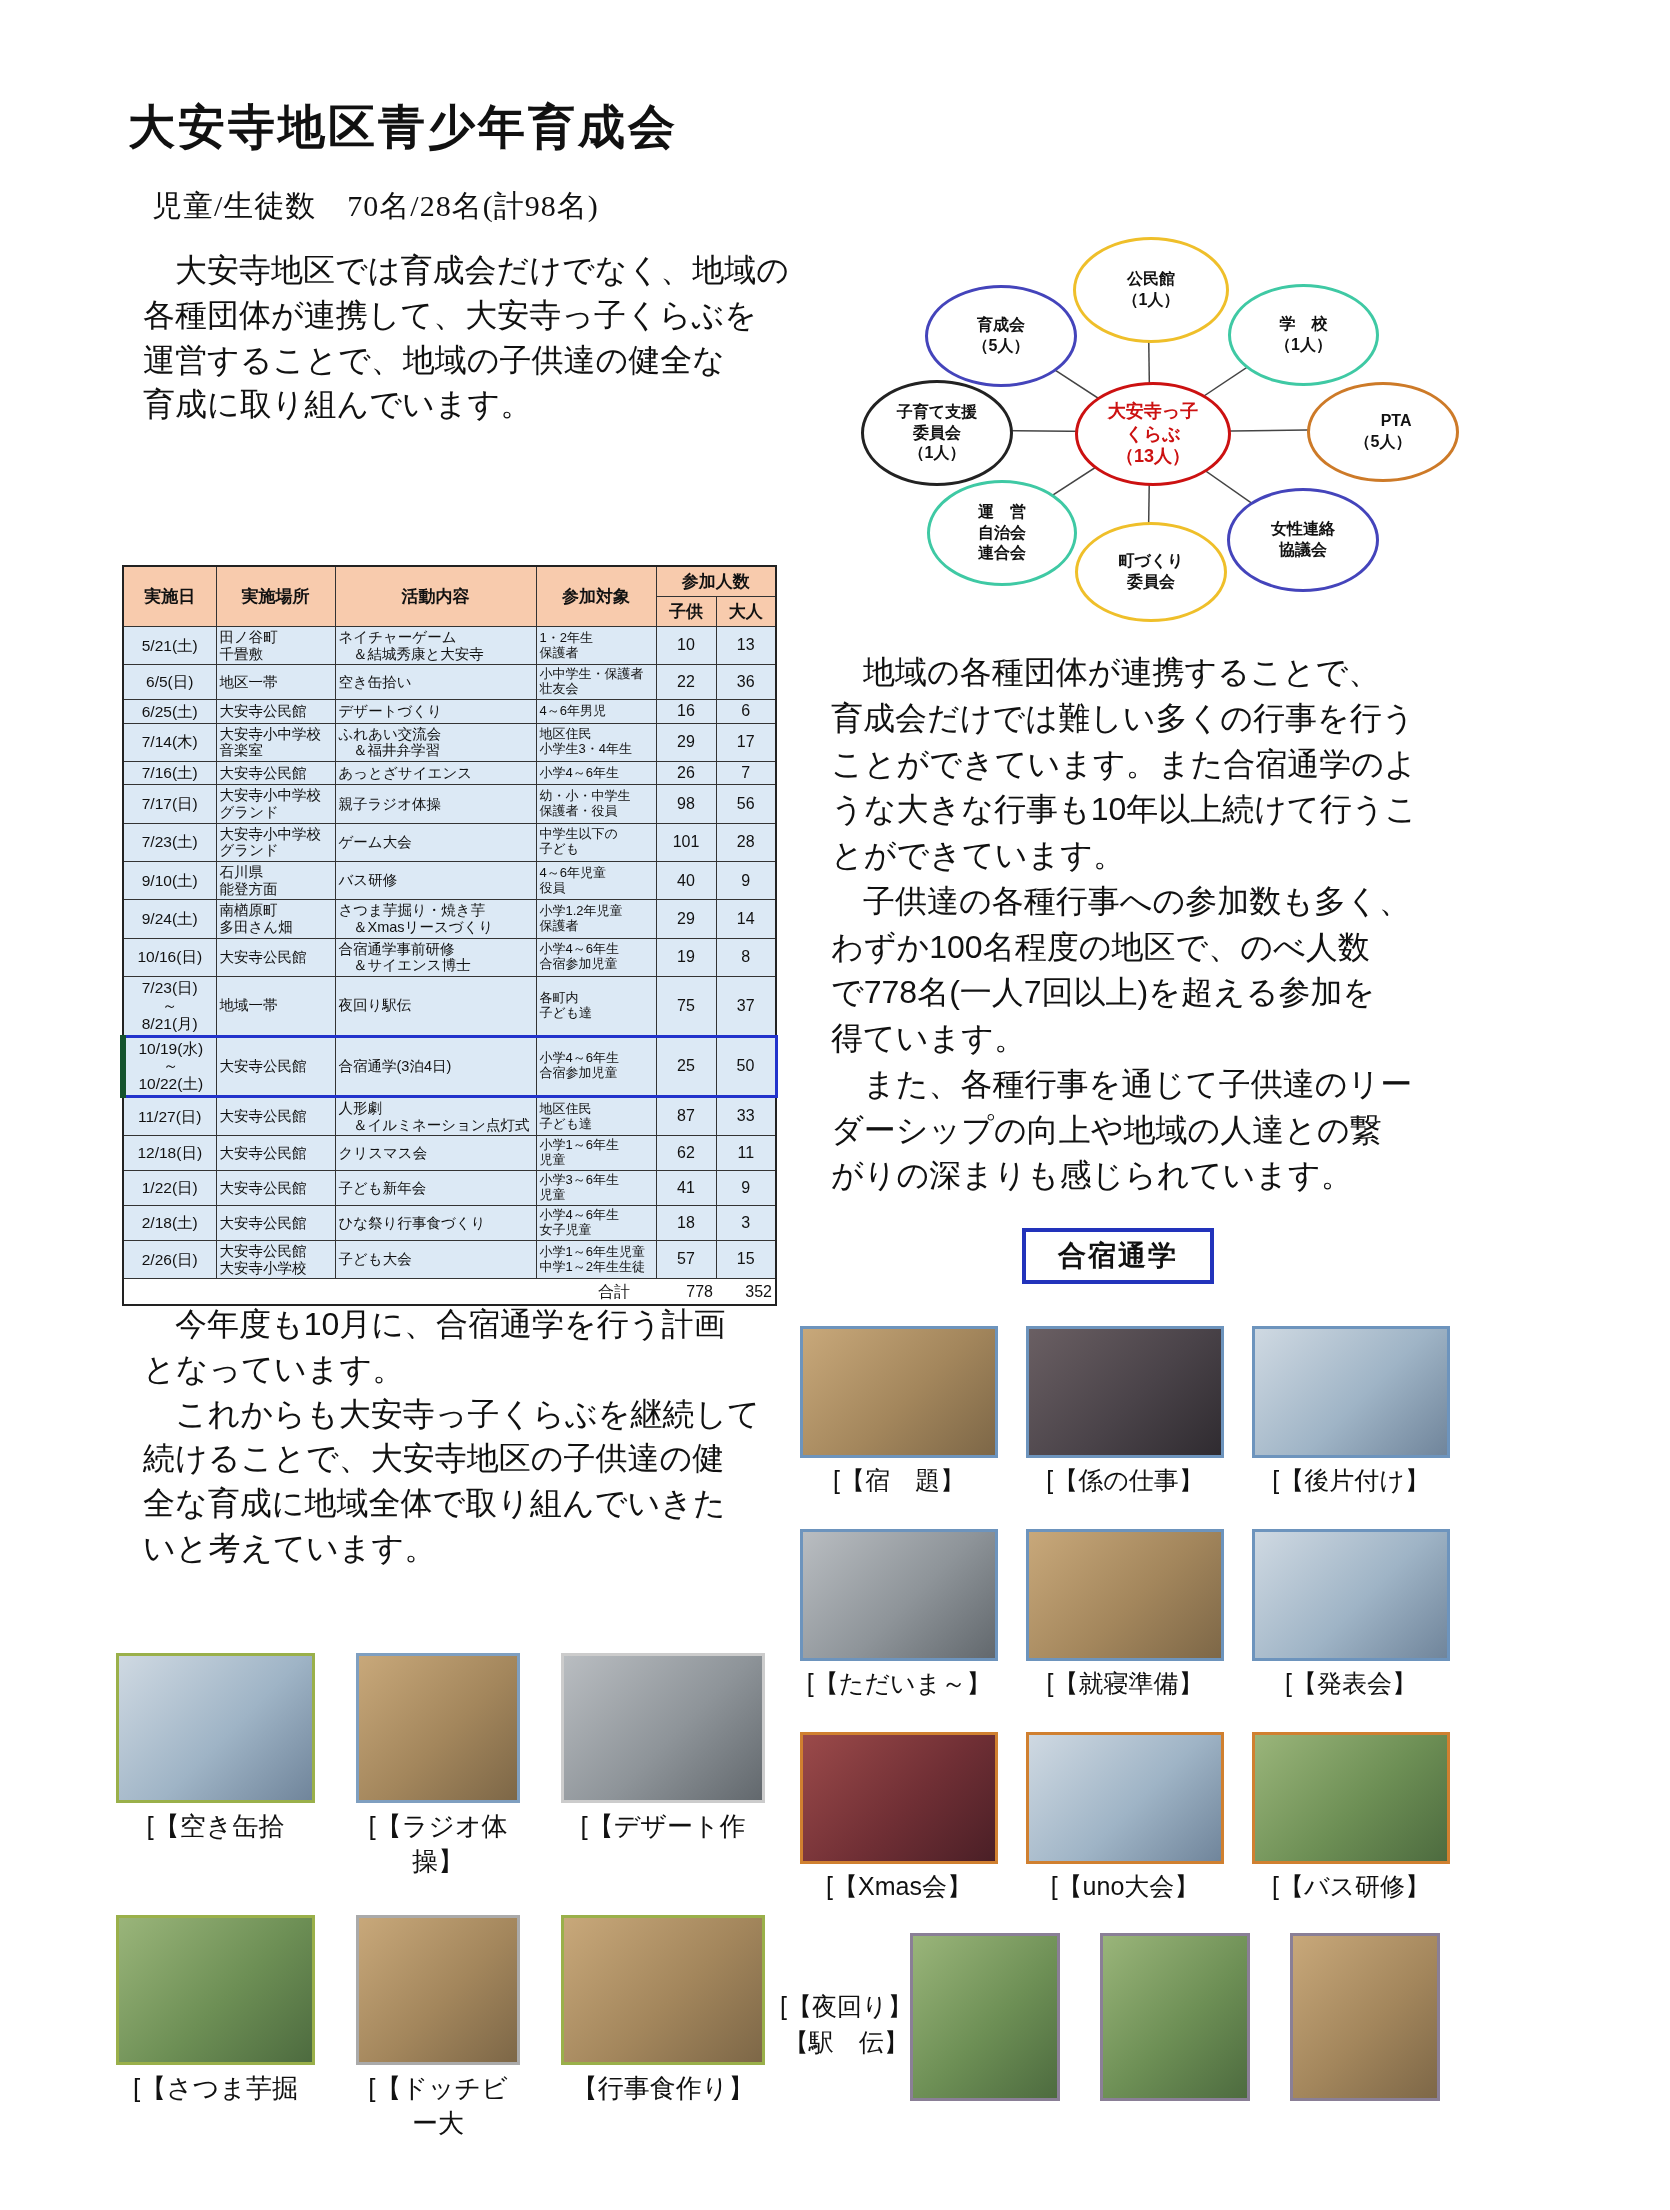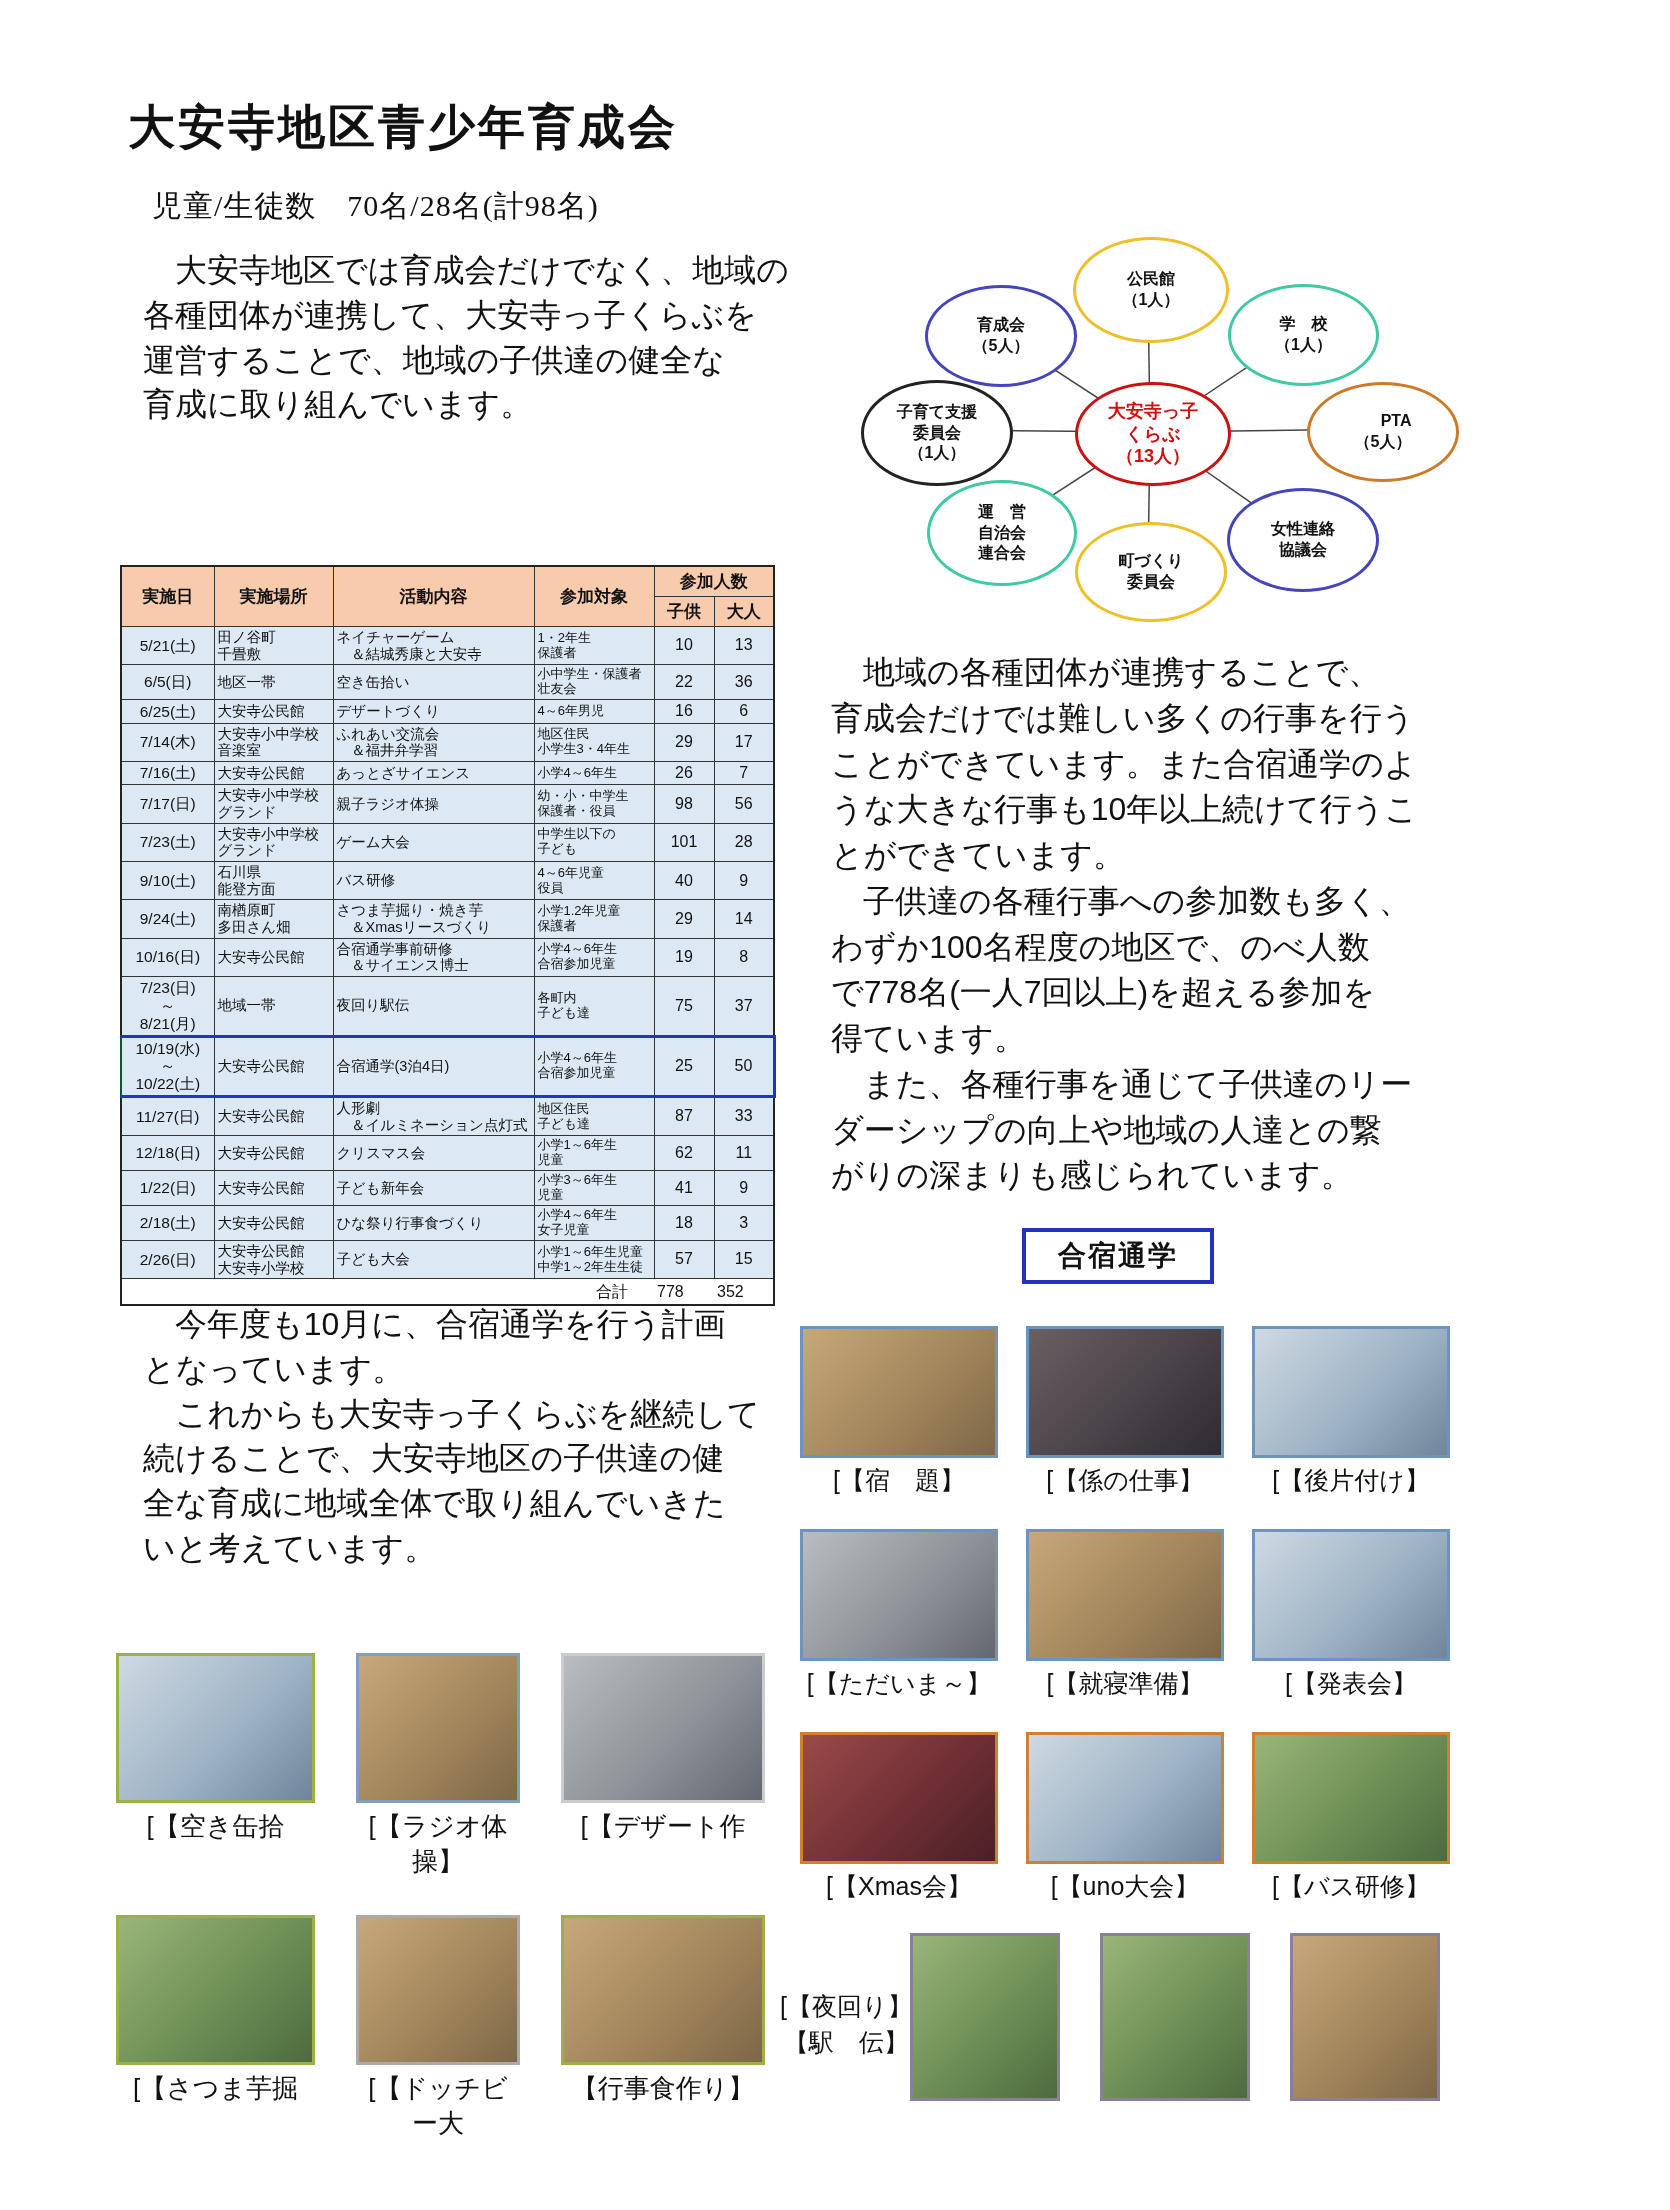--- a/index.html
+++ b/index.html
@@ -38,25 +38,25 @@
           table-layout:fixed;border:2px solid #222;}
   .etable th{background:#F8CBAD;border:1px solid #333;font-size:17px;font-weight:bold;padding:3px 2px;}
   .etable td{background:#DCE9F5;border:1px solid #333;white-space:pre-line;vertical-align:middle;
           padding:2px 3px;line-height:1.15;}
   .c-date{text-align:center;font-size:15.5px;}
   .c-place{font-size:14.5px;}
   .c-act{font-size:14.5px;}
   .c-target{font-size:13px;}
   .c-num{text-align:center;font-size:16px;}
   tr.hl td{border-top:3px solid #2233cc;border-bottom:3px solid #2233cc;}
-  tr.hl td:first-child{border-left:2px solid #14532d;}
+  tr.hl td:first-child{border-left:6px solid #14532d;}
   tr.hl td:last-child{border-right:3px solid #2233cc;}
   .etable tfoot td{background:#fff;border:none;font-size:16px;padding-top:4px;}
   .t-label{text-align:right;padding-right:26px !important;}
-  .t-num{text-align:left;}
+  .t-num{text-align:right;}
 
   .camp-label{position:absolute;left:1022px;top:1228px;border:4px solid #2233bb;
           padding:5px 32px;font-size:28px;font-weight:bold;letter-spacing:2px;}
 
   
   .photo{margin:8px;text-align:center;}
   .photo .img{border:3px solid #888;box-sizing:border-box;width:100%;}
   .photo figcaption{margin-top:6px;font-size:25px;white-space:pre-line;}
   .tone-warm{background:linear-gradient(135deg,#c8a87a,#a3865c 55%,#7d6747);}
   .tone-cool{background:linear-gradient(135deg,#cfd9e2,#9fb4c6 55%,#70859b);}

